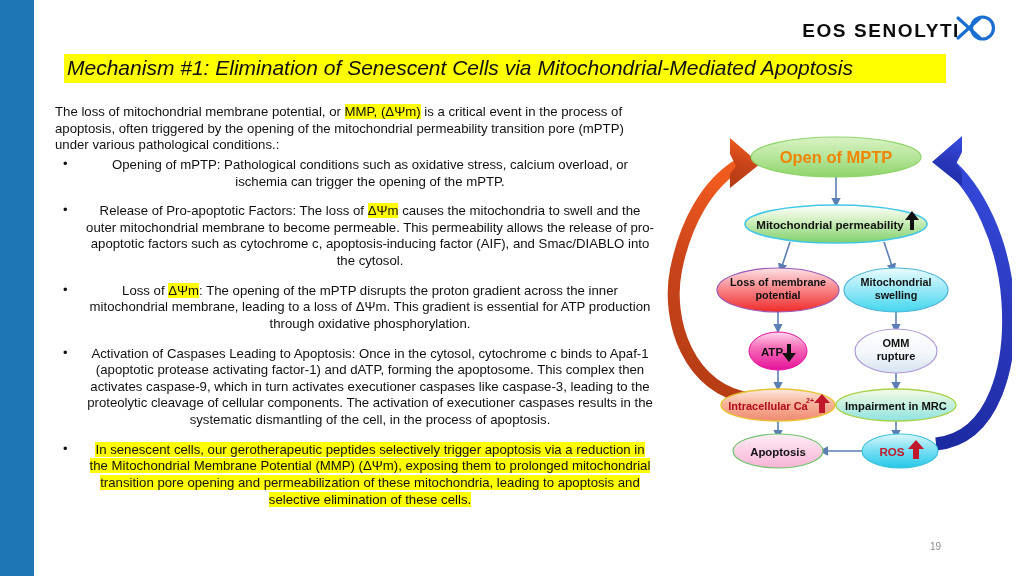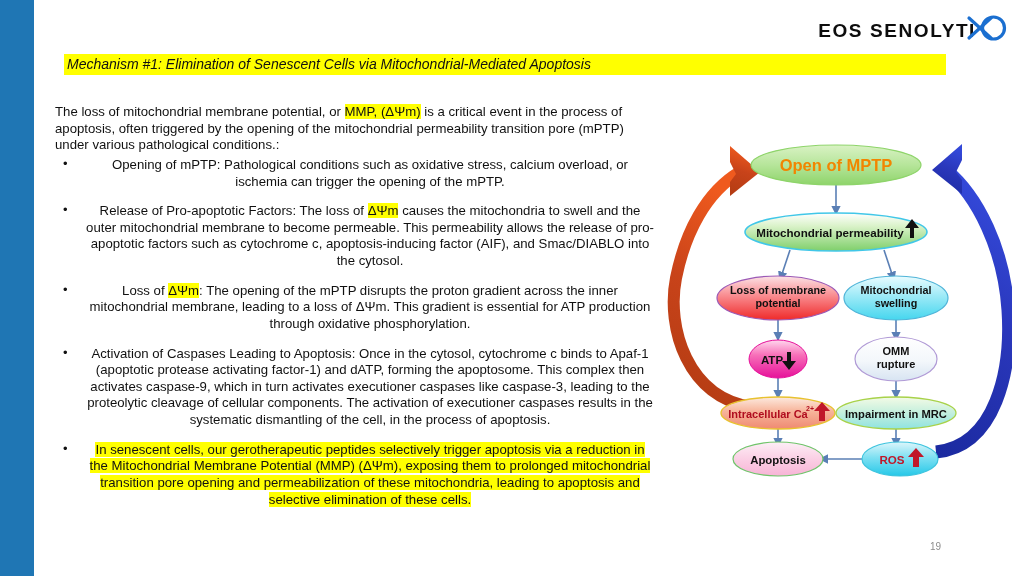--- a/index.html
+++ b/index.html
@@ -18,29 +18,29 @@
   }
 
   
   .title {
     position:absolute; left:64px; top:22px;
     font-size:24px; font-weight:bold; color:#1a1a1a;
     letter-spacing:-0.2px; white-space:nowrap;
   }
   .subtitle {
     position:absolute; left:64px; top:54px; width:882px;
-    font-size:14px; font-style:italic; font-weight:500;
+    font-size:21px; font-style:italic; font-weight:500;
     color:#111; background:#ffff00;
     padding:2px 3px 3px 3px; white-space:nowrap;
   }
 
   
   .logo {
-    position:absolute; right:17px; top:16px;
-    display:flex; align-items:center; 
+    position:absolute; right:28px; top:16px;
+    display:flex; align-items:center; gap:5px;
     height:28px;
     justify-content:center;
   }
   .logo-text {
     font-size:19px; font-weight:bold; color:#0d0d0d;
     letter-spacing:1.6px; line-height:1;
   }
   .logo-mark { display:block; margin-left:-11px; }
 
   
@@ -61,21 +61,21 @@
   }
   ul.bullets > li::before {
     content:"\2022";
     position:absolute; left:8px; top:-1px;
     font-size:13px; color:#111;
   }
   li.hl-block .hlwrap { background:#ffff00;margin-top:11px; }
 
   
   .diagram {
-    position:absolute; left:660px; top:140px;
+    position:absolute; left:660px; top:132px;
     width:352px; height:340px;
   }
   .diagram svg { display:block; }
 
   .pagenum {
     position:absolute; left:930px; top:541px;
     font-size:10px; color:#8d8d8d;
   }
 </style>
 </head>

